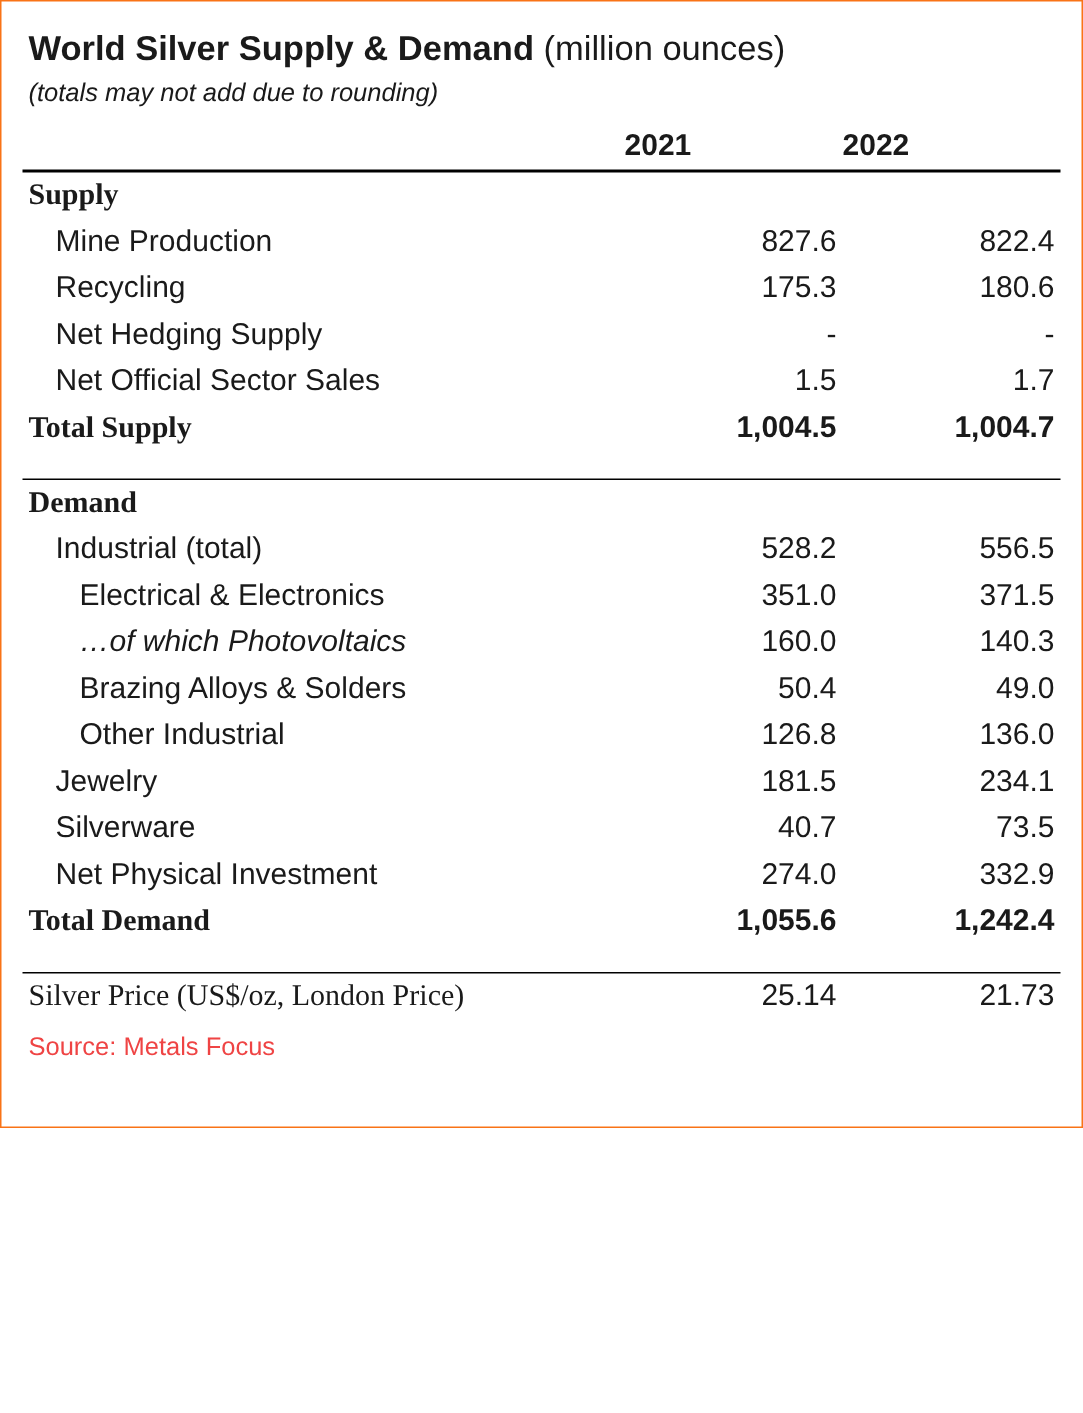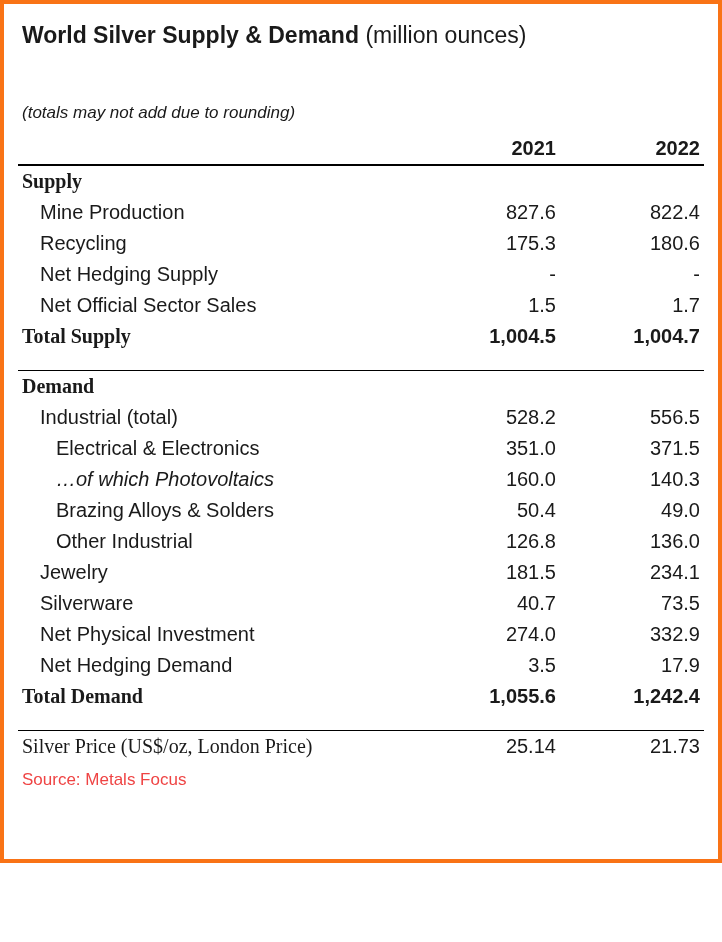--- a/index.html
+++ b/index.html
@@ -6,24 +6,24 @@
     margin: 0;
     padding: 0;
     background: #ffffff;
   }
   body {
     font-family: "Liberation Sans", sans-serif;
   }
   .page {
     position: relative;
     width: 722px;
-    height: 863px;
+    height: 752px;
     box-sizing: border-box;
     background: #ffffff;
-    border: 4px solid #f97316;
+    border: 1px solid #f97316;
     overflow: hidden;
   }
   .inner {
     position: absolute;
     left: 14px;
     top: 12px;
     right: 14px;
     bottom: 12px;
   }
   .title-line {
@@ -36,42 +36,41 @@
     font-weight: bold;
   }
   .title-paren {
     font-weight: normal;
   }
   .subtitle {
     font-size: 17px;
     font-style: italic;
     color: #1a1a1a;
     padding: 6px 0 0 4px;
-    margin-top: 48px;
   }
   table.sd {
     width: 100%;
     border-collapse: collapse;
     margin-top: 10px;
     table-layout: fixed;
   }
   table.sd td {
     font-size: 20px;
     color: #1a1a1a;
     padding: 4px 0;
     vertical-align: bottom;
   }
   col.c-label { width: 58%; }
   col.c-y1 { width: 21%; }
   col.c-y2 { width: 21%; }
 
   .hdr td {
     font-weight: bold;
     font-size: 20px;
-    text-align: right;
+    text-align: left;
     padding-bottom: 7px;
   }
   .num {
     text-align: right;
     padding-right: 4px !important;
   }
   .lbl-0 { padding-left: 4px !important; font-weight: bold; font-family: Liberation Serif, serif; }
   .lbl-1 { padding-left: 22px !important; }
   .lbl-2 { padding-left: 38px !important; }
   .lbl-2i { padding-left: 38px !important; font-style: italic; }
@@ -194,25 +193,20 @@
         <tr>
           <td class="lbl-1">Silverware</td>
           <td class="num">40.7</td>
           <td class="num">73.5</td>
         </tr>
         <tr>
           <td class="lbl-1">Net Physical Investment</td>
           <td class="num">274.0</td>
           <td class="num">332.9</td>
         </tr>
-        <tr>
-          <td class="lbl-1">Net Hedging Demand</td>
-          <td class="num">3.5</td>
-          <td class="num">17.9</td>
-        </tr>
         <tr class="bold">
           <td class="lbl-0">Total Demand</td>
           <td class="num">1,055.6</td>
           <td class="num">1,242.4</td>
         </tr>
 
         <tr class="spacer">
             <td></td>
             <td></td>
             <td></td>

